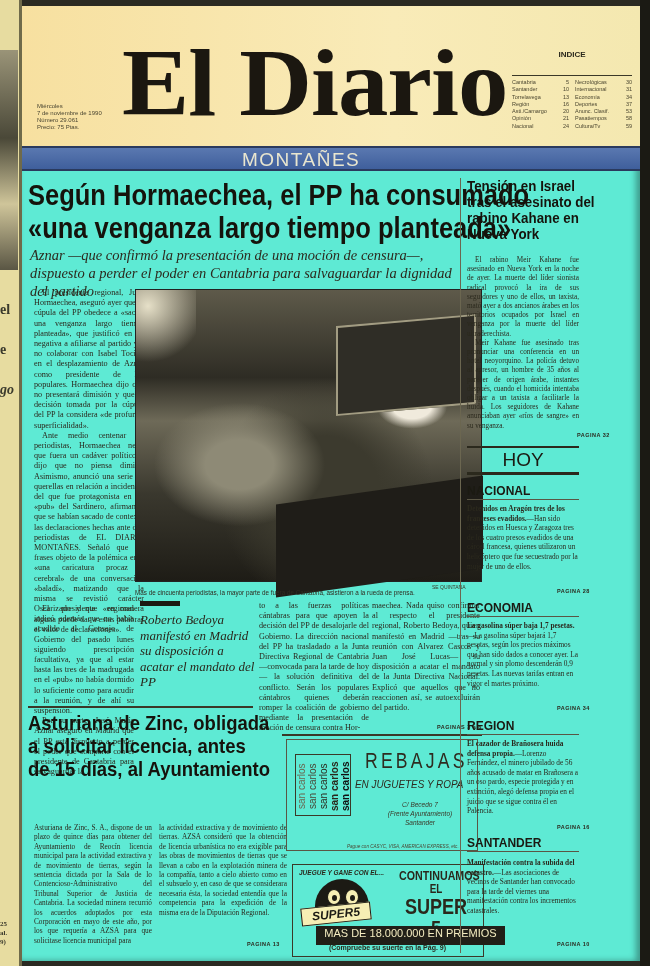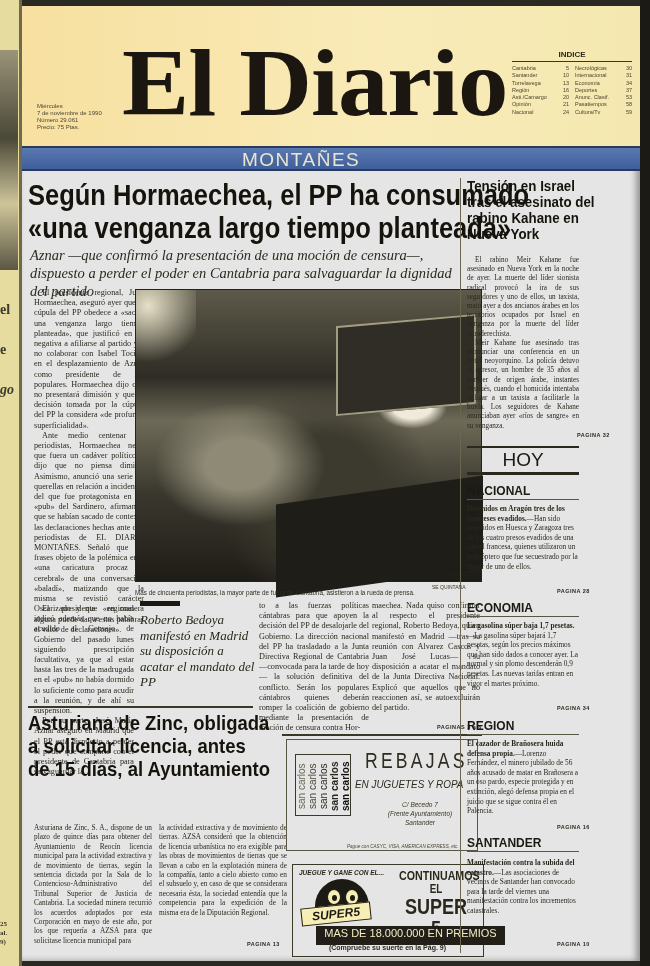--- a/index.html
+++ b/index.html
@@ -1,26 +1,26 @@
 <!DOCTYPE html>
 <html><head>
 <meta charset="utf-8">
 <style>
   * { box-sizing: border-box; margin: 0; padding: 0; }
   body { width: 650px; height: 966px; background: #2b2a22; overflow: hidden; position: relative; font-family: "Liberation Serif", serif; }
   .prev-page { position: absolute; left: 0; top: 0; width: 22px; height: 966px; background: #e7dca0; overflow: hidden; border-right: 3px solid #6f6a4a; }
   .prev-page .strip-photo { position: absolute; left: 0; top: 50px; width: 18px; height: 220px; background: linear-gradient(180deg,#9a9478,#4a4838 40%,#cfc59a 70%,#5a5644); }
   .prev-page .strip-text { position: absolute; left: 0; width: 20px; font-size: 7px; line-height: 9px; color: #3b3a2c; word-break: break-all; }
-  .page { position: absolute; left: 22px; top: 6px; width: 618px; height: 955px; background: #e5e5e5; box-shadow: inset -4px 0 6px rgba(0,0,0,.35); }
+  .page { position: absolute; left: 22px; top: 6px; width: 618px; height: 955px; background: #5eead4; box-shadow: inset -4px 0 6px rgba(0,0,0,.35); }
   .right-edge { position: absolute; right: 0; top: 0; width: 10px; height: 966px; background: #1b1a14; }
   .masthead { position: absolute; left: 0; top: 0; width: 618px; height: 140px; background: linear-gradient(90deg,#f7e0a0,#f9ebb8 60%,#f4e8b0); }
   .date-block { position: absolute; left: 15px; top: 97px; font-family: "Liberation Sans", sans-serif; font-size: 6px; line-height: 7px; color: #4b4632; }
   .logo { position: absolute; left: 100px; top: 22px; font-family: "Liberation Serif", serif; font-weight: bold; font-size: 96px; line-height: 110px; color: #1b1710; letter-spacing: -1px; transform: scaleX(1.05); transform-origin: left; }
   .indice { position: absolute; left: 490px; top: 44px; width: 120px; font-family: "Liberation Sans", sans-serif; }
-  .indice h4 { text-align: center; font-size: 8px; font-weight: bold; color: #2b281c; border-bottom: 1.5px solid #3b3828; padding-bottom: 2px; margin-bottom: 3px; }
+  .indice h4 { text-align: center; font-size: 8px; font-weight: bold; color: #2b281c; border-bottom: 1.5px solid #3b3828; padding-bottom: 16px; margin-bottom: 3px; }
   .indice-grid { display: grid; grid-template-columns: 1fr 1fr; column-gap: 6px; font-size: 5.5px; line-height: 7.3px; color: #4b4630; }
   .indice-row { display: flex; justify-content: space-between; }
   .band { position: absolute; left: 0; top: 140px; width: 618px; height: 25px; background: linear-gradient(180deg,#5a78b0,#3f5f9c); border-top: 2px solid #2a3a5e; border-bottom: 2px solid #2a3a5e; }
   .band span { position: absolute; left: 220px; top: 1px; font-family: "Liberation Sans", sans-serif; font-size: 19px; letter-spacing: 1.5px; color: #e9e6cf; }
   .headline { position: absolute; left: 6px; top: 172px; width: 440px; font-family: "Liberation Sans", sans-serif; font-weight: bold; font-size: 30px; line-height: 33px; color: #15130c; transform: scaleX(0.85); transform-origin: left; white-space: nowrap; }
   .subhead { position: absolute; left: 8px; top: 240px; width: 440px; font-family: "Liberation Serif", serif; font-style: italic; font-size: 14.5px; line-height: 18px; color: #2c2a1e; }
   .body-col { font-family: "Liberation Serif", serif; font-size: 8.2px; line-height: 10.2px; color: #2b291d; text-align: justify; }
   .col-main1 { position: absolute; left: 12px; top: 282px; width: 110px; }
   .photo { position: absolute; left: 113px; top: 283px; width: 347px; height: 293px; background:
       radial-gradient(ellipse at 80% 40%, #f0eadc 0 5%, transparent 9%),

